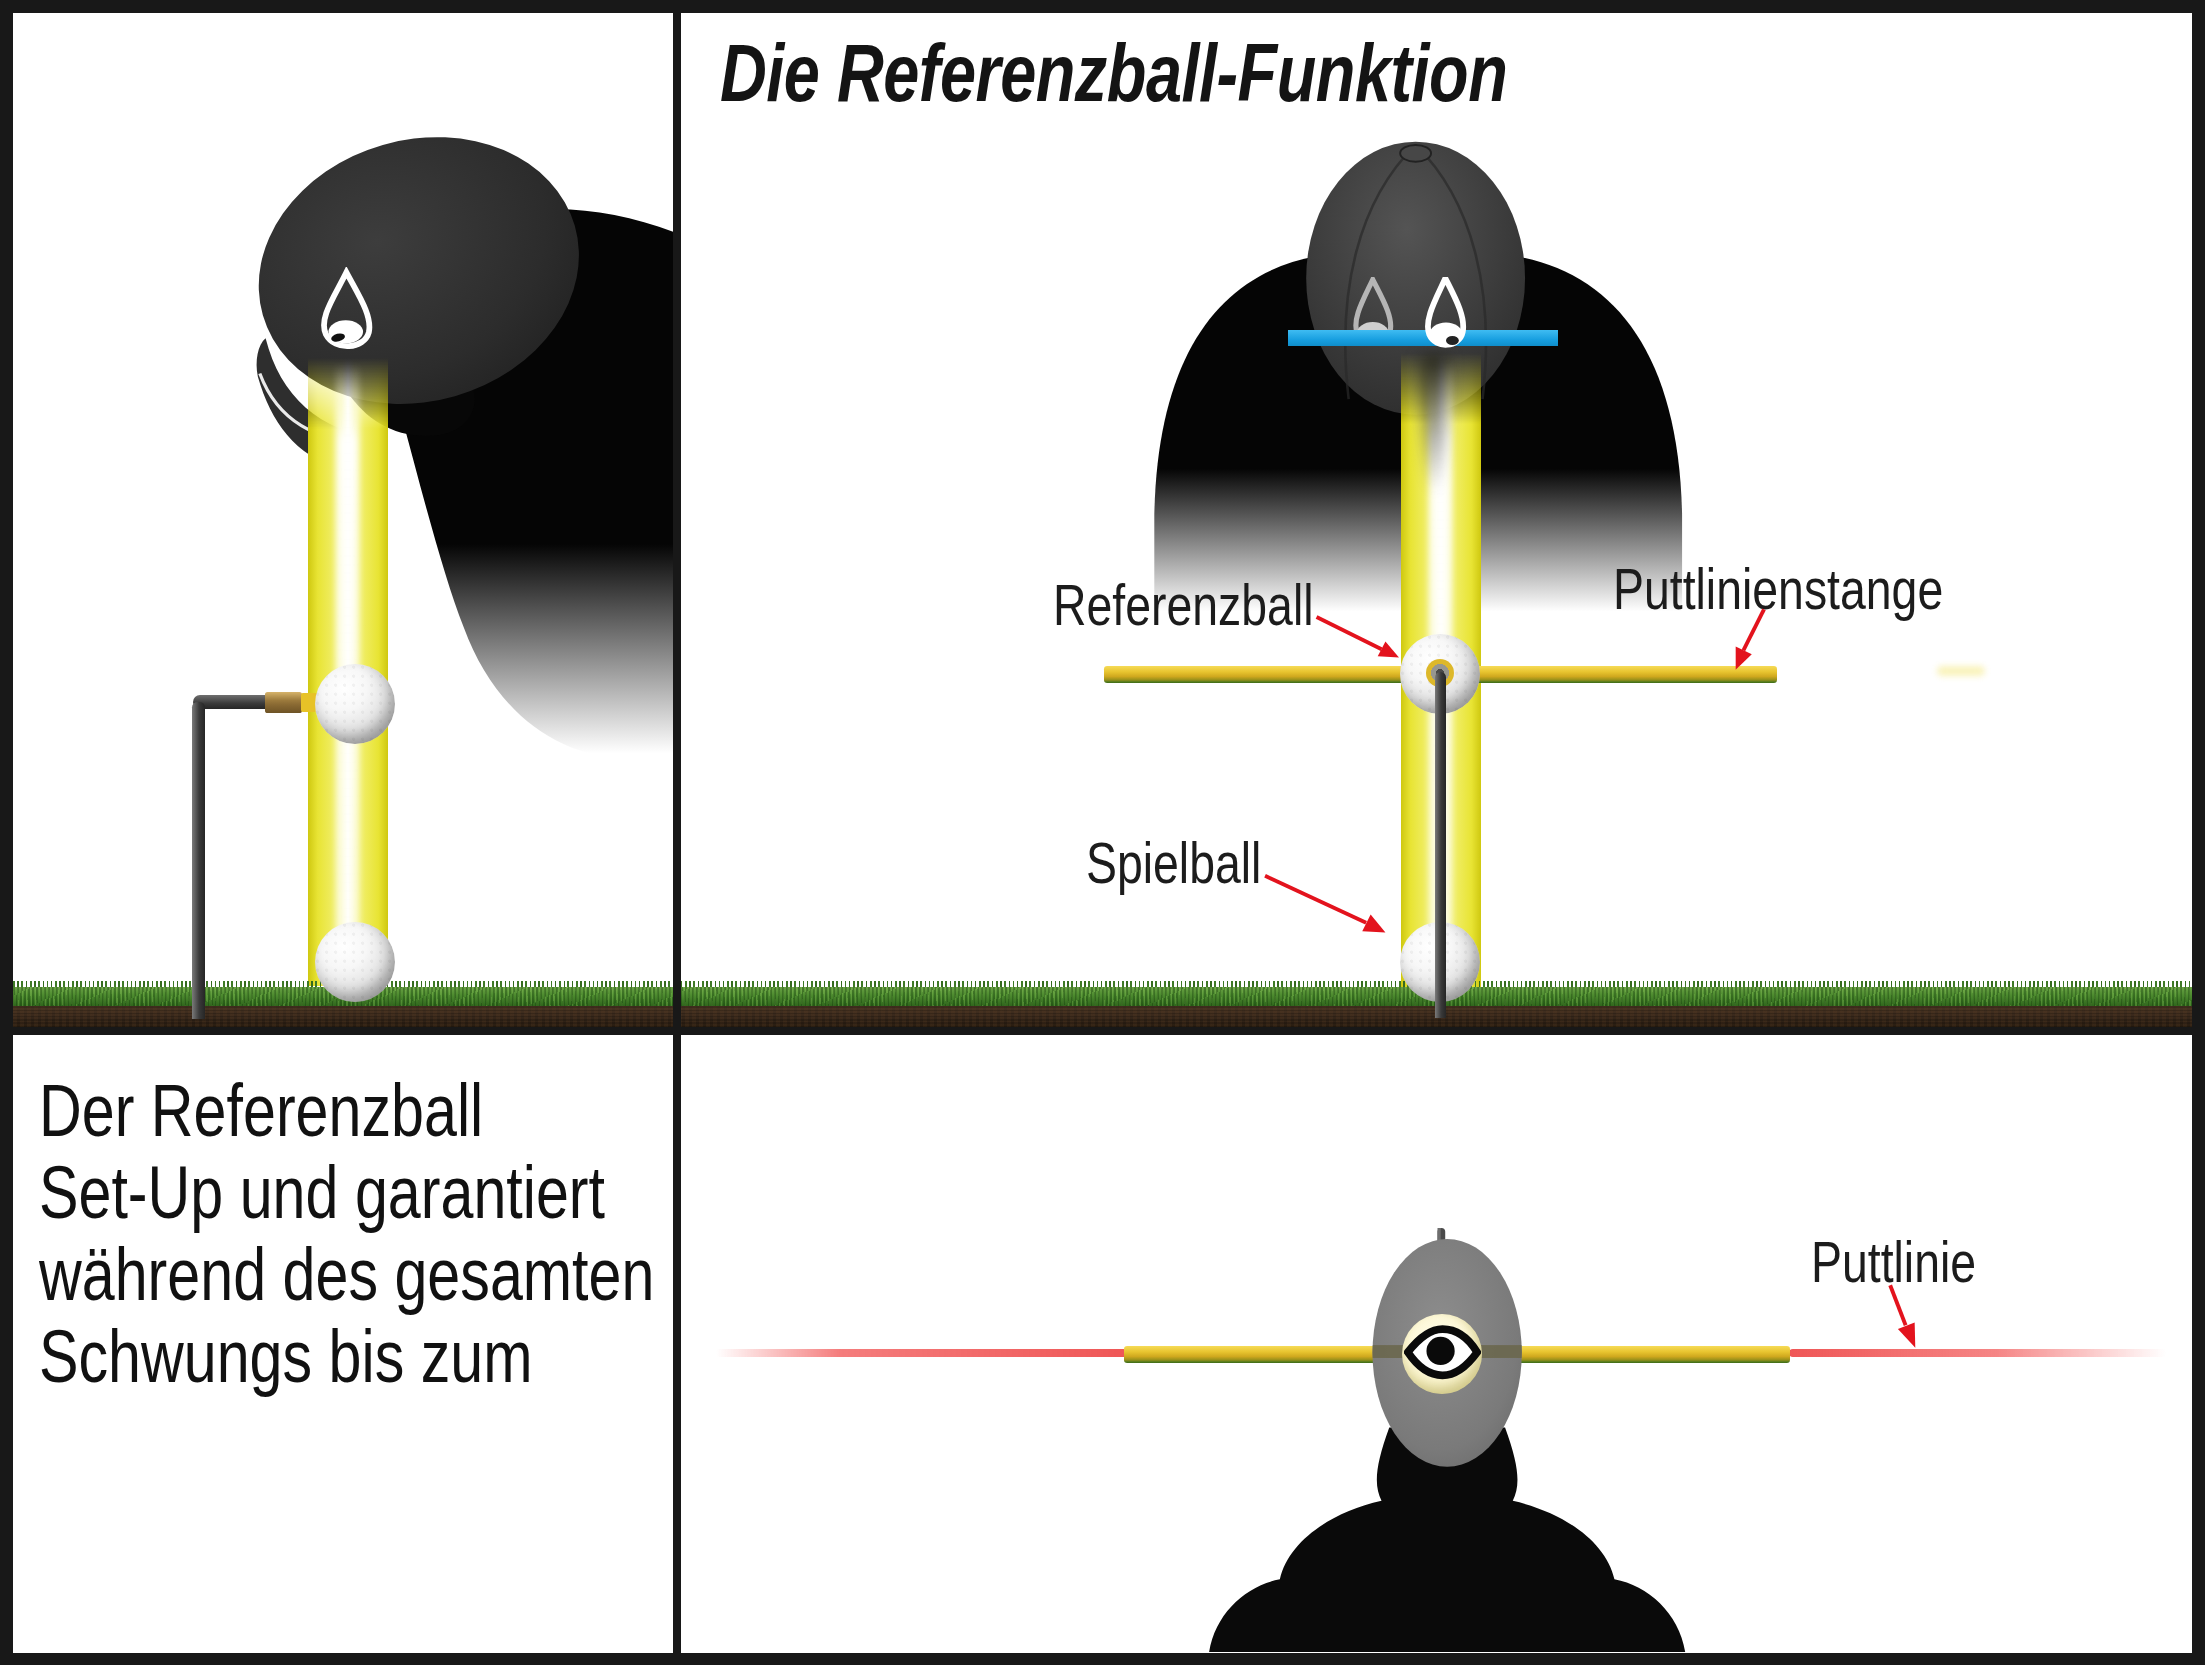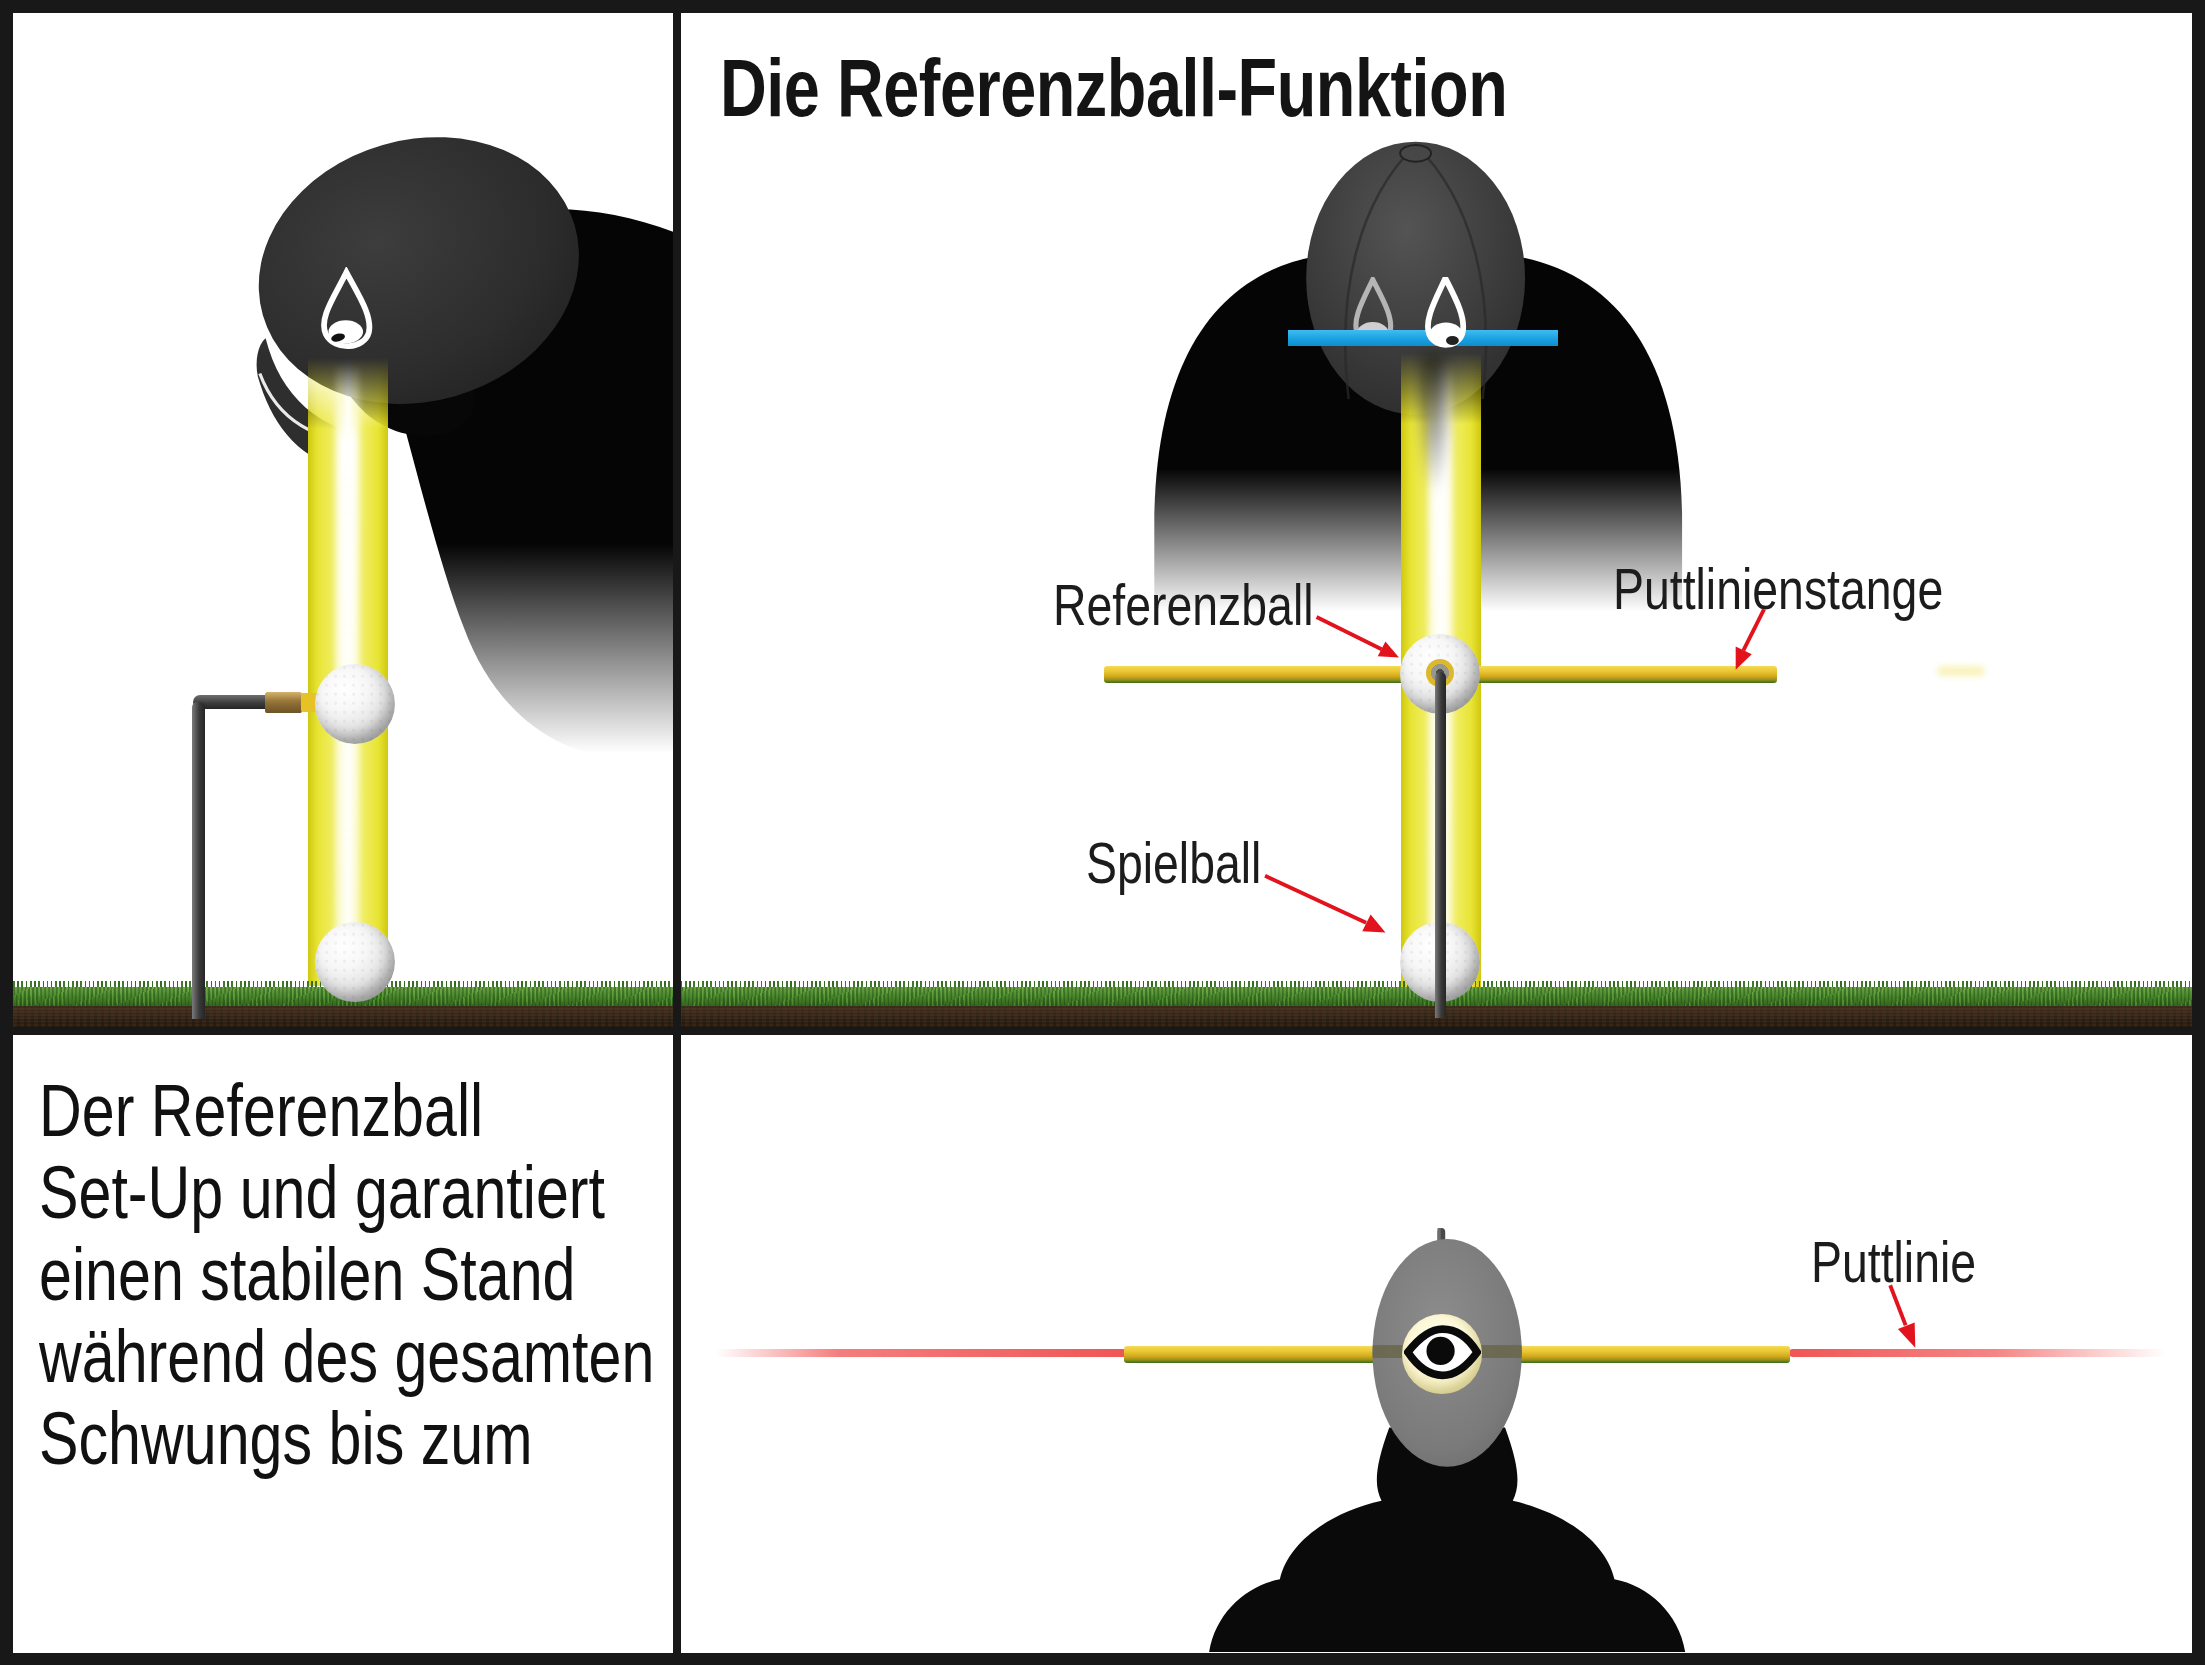--- a/index.html
+++ b/index.html
@@ -112,21 +112,21 @@
 
   <div class="steel-v" style="left:192px;top:702px;width:13px;height:317px;"></div>
   <div class="steel-h" style="left:193px;top:695px;width:111px;height:14px;"></div>
   <div class="brass"></div>
   <div class="collar"></div>
 
   <div class="ball" style="left:315px;top:664px;"></div>
   <div class="ring" style="left:341px;top:690px;"></div>
   <div class="ball" style="left:315px;top:922px;"></div>
 
-  <div class="label-box" style="left:720px;top:48px;">
+  <div class="label-box" style="left:720px;top:33px;font-style:italic;">
     <span class="cond title">Die Referenzball-Funktion</span>
   </div>
 
   <svg class="abs" style="left:682px;top:13px;z-index:1;" width="1511" height="708" viewBox="0 0 2346 1100">
     <defs>
       <linearGradient id="fadeTR" x1="0" y1="560" x2="0" y2="930" gradientUnits="userSpaceOnUse">
         <stop offset="0" stop-color="#050505"></stop>
           <stop offset="0.4" stop-color="#050505"></stop>
           <stop offset="1" stop-color="#050505" stop-opacity="0"></stop>
       </linearGradient>
@@ -176,21 +176,20 @@
   <div class="label-box" style="left:1613px;top:560px;text-decoration:underline;">
     <span class="cond lbl">Puttlinienstange</span>
   </div>
   <div class="label-box" style="left:1086px;top:834px;">
     <span class="cond lbl">Spielball</span>
   </div>
 
   <div class="label-box" style="left:39px;top:1070px;">
     <div><span class="cond para">Der Referenzball</span></div>
     <div><span class="cond para">Set-Up und garantiert</span></div>
-    <div><span class="cond para">einen stabilen Stand</span></div>
     <div><span class="cond para">während des gesamten</span></div>
     <div><span class="cond para">Schwungs bis zum</span></div>
   </div>
 
   <div class="redline" style="left:716px;top:1349px;width:412px;
        background:linear-gradient(90deg,rgba(242,92,92,0) 0%,rgba(242,92,92,.8) 30%,#ef5656 100%);"></div>
   <div class="redline" style="left:1789px;top:1349px;width:377px;
        background:linear-gradient(90deg,#ef5656 0%,rgba(242,92,92,.75) 55%,rgba(242,92,92,0) 100%);"></div>
 
   <div class="yrod" style="left:1124px;top:1346px;width:666px;z-index:3;"></div>

